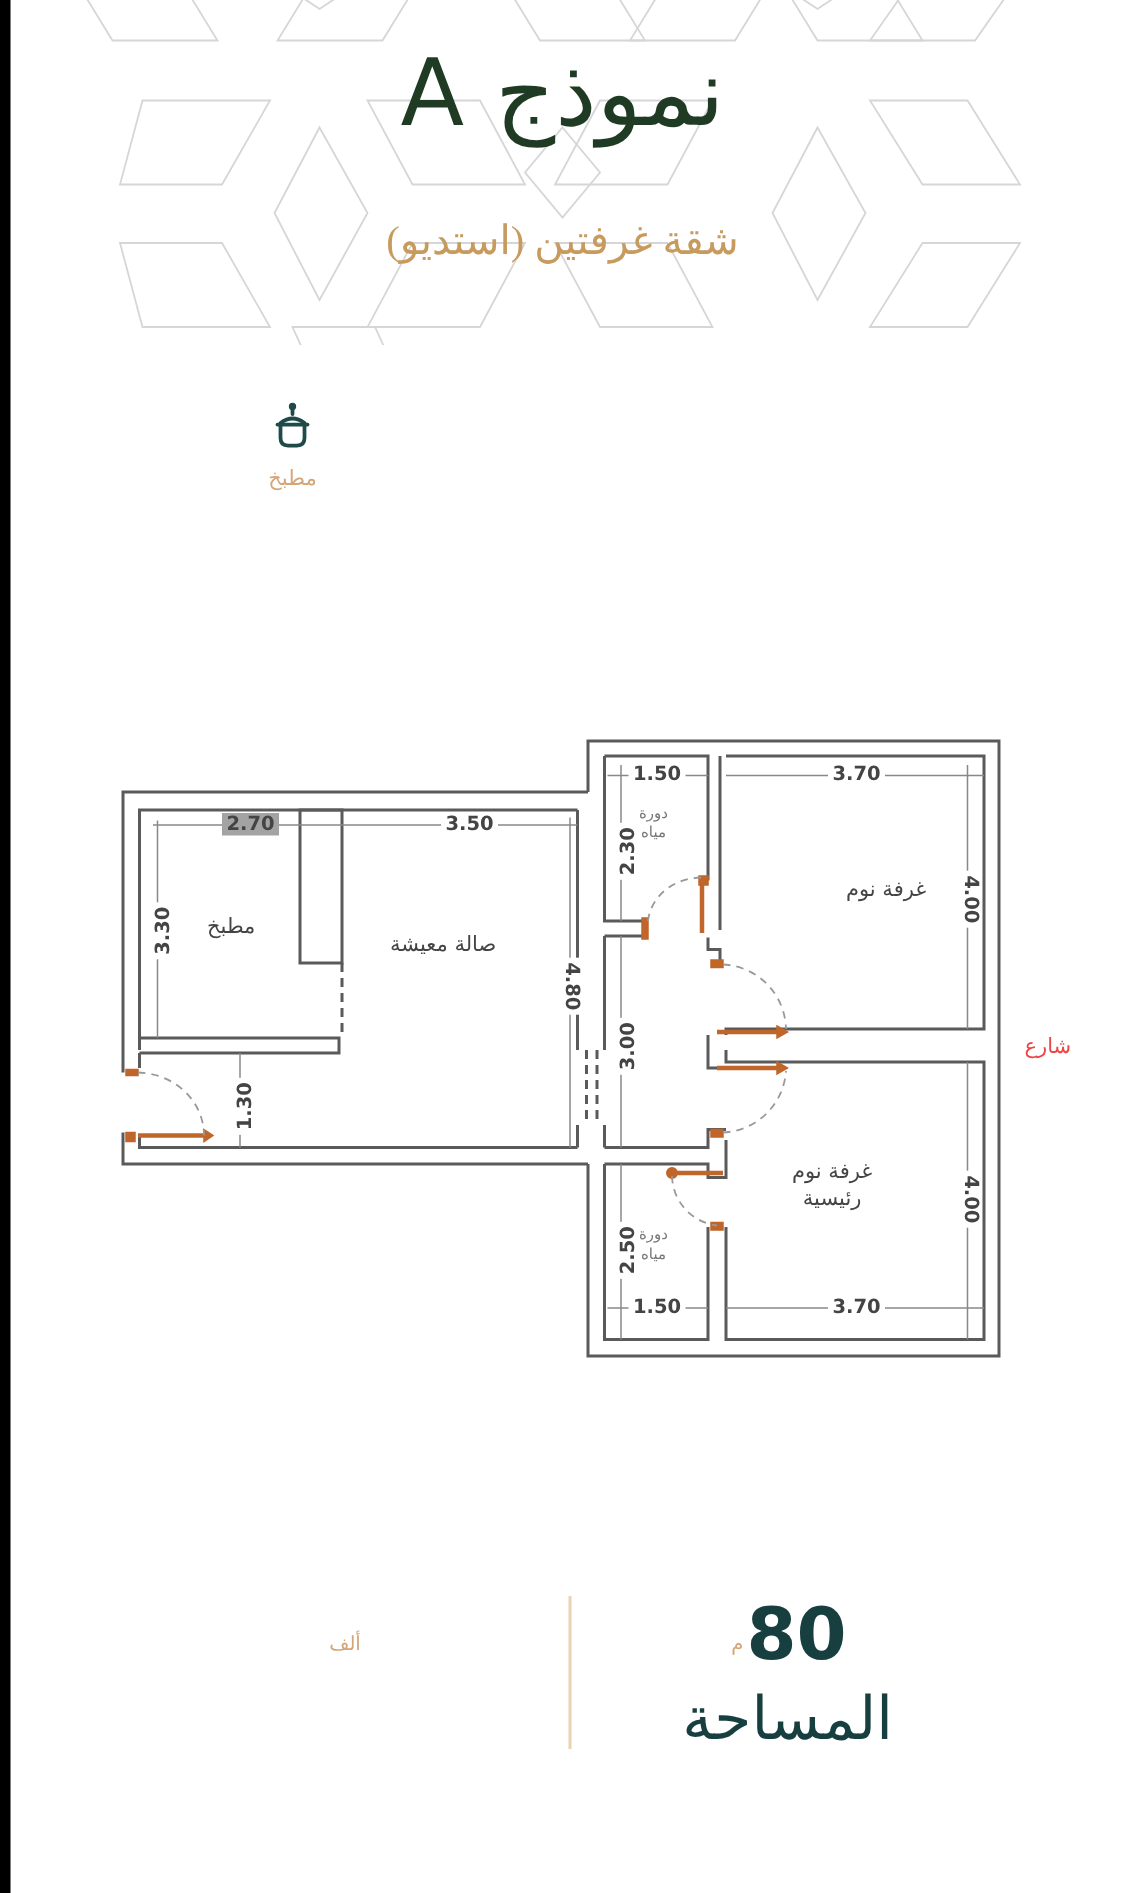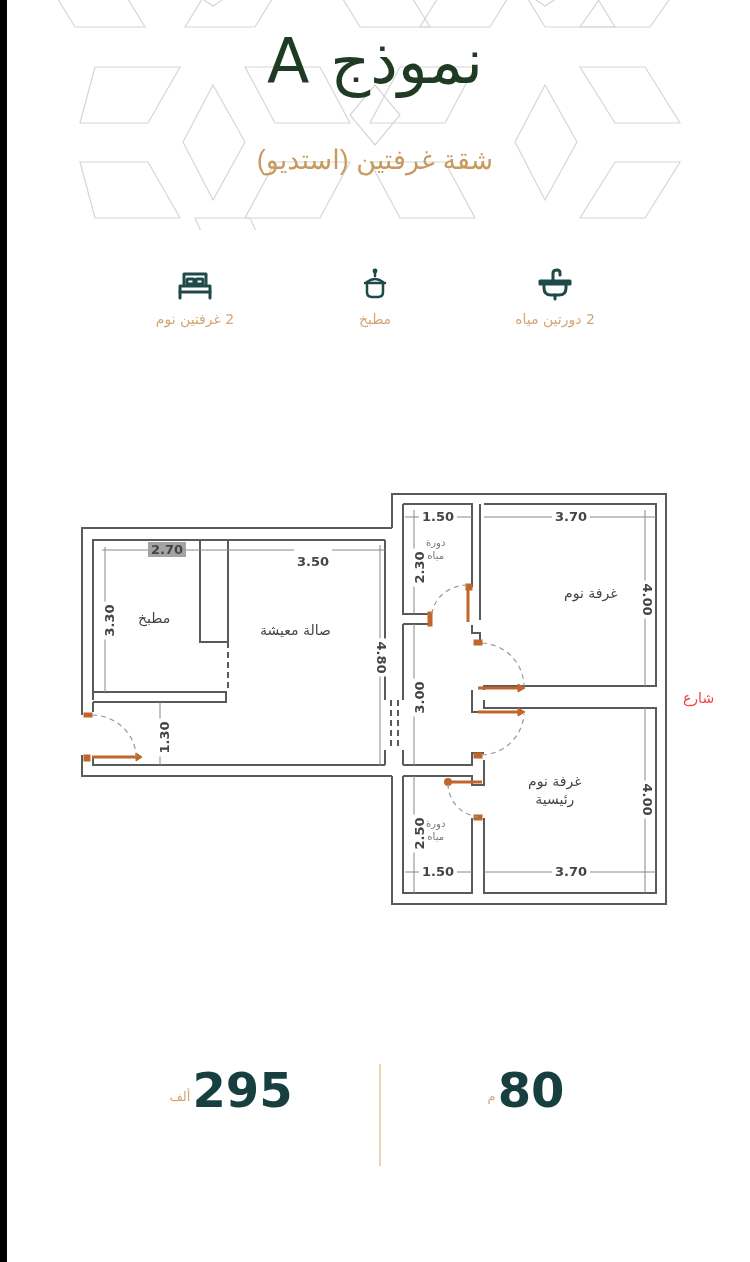--- a/index.html
+++ b/index.html
@@ -3,21 +3,21 @@
   <meta charset="utf-8">
   <style>
     * { box-sizing: border-box; margin: 0; padding: 0; }
     html, body { width: 750px; height: 1262px; background: #ffffff; overflow: hidden; }
     body { position: relative; font-family: "DejaVu Sans", sans-serif; }
     .left-strip { position: absolute; left: 0; top: 0; width: 7px; height: 1262px; background: #000; }
     .pattern { position: absolute; left: 0; top: 0; width: 750px; height: 230px; }
     .title-wrap { position: absolute; left: 0; top: 22px; width: 750px; text-align: center; direction: rtl; }
     .title { display: inline-block; font-family: "DejaVu Sans", sans-serif; font-weight: normal; font-size: 62px; color: #1f3b24; letter-spacing: 1px; line-height: 80px; }
     .subtitle-wrap { position: absolute; left: 0; top: 140px; width: 750px; text-align: center; direction: rtl; }
-    .subtitle { display: inline-block; font-size: 27px; color: #c79a5e; font-family: Liberation Sans, sans-serif; line-height: 40px; }
+    .subtitle { display: inline-block; font-size: 27px; color: #c79a5e; font-family: Liberation Serif, serif; line-height: 40px; }
     .features { position: absolute; left: 140px; top: 268px; width: 470px; height: 70px; display: flex; flex-direction: row-reverse; justify-content: space-between; direction: rtl; }
     .feature { width: 110px; display: flex; flex-direction: column; align-items: center; }
     .feature svg { width: 38px; height: 34px; display: block; }
     .feature-label { margin-top: 8px; font-size: 14px; color: #d4a577; white-space: nowrap; line-height: 18px; }
     .plan { position: absolute; left: 70px; top: 480px; width: 680px; height: 440px; }
     .street { position: absolute; left: 683px; top: 690px; font-size: 14px; color: #ef4444; direction: rtl; }
     .stats { position: absolute; left: 0; top: 1062px; width: 750px; height: 110px; }
     .stat { position: absolute; top: 0; width: 260px; text-align: center; direction: rtl; }
     .stat-area { left: 395px; }
     .stat-price { left: 100px; }
@@ -65,52 +65,29 @@
 <div class="title-wrap">
   <h1 class="title">نموذج A</h1>
 </div>
 <div class="subtitle-wrap">
   <div class="subtitle">شقة غرفتين (استديو)</div>
 </div>
 
 <div class="features">
   <div class="feature">
     <svg viewBox="0 0 38 34">
-      <g fill="none" stroke="#1f4a4a" stroke-width="3" stroke-linejoin="round" stroke-linecap="round">
-        <path d="M8 16 V6 H30 V16"></path>
-        <rect x="11" y="11" width="7" height="5" rx="1"></rect>
-        <rect x="20" y="11" width="7" height="5" rx="1"></rect>
-        <path d="M4 30 V18 H34 V30"></path>
-        <path d="M4 24 H34"></path>
-      </g>
-    </svg>
-    <div class="feature-label">2 غرفتين نوم</div>
-  </div>
-  <div class="feature">
-    <svg viewBox="0 0 38 34">
       <g fill="none" stroke="#1f4a4a" stroke-width="2.5" stroke-linejoin="round" stroke-linecap="round">
         <path d="M19 2 V8"></path>
         <circle cx="19" cy="3" r="1.2" fill="#1f4a4a"></circle>
         <path d="M11 14 Q19 8 27 14"></path>
         <path d="M9 15 H29"></path>
         <path d="M11 15 V24 Q11 29 16 29 H22 Q27 29 27 24 V15"></path>
       </g>
     </svg>
     <div class="feature-label">مطبخ</div>
-  </div>
-  <div class="feature">
-    <svg viewBox="0 0 38 34">
-      <g fill="none" stroke="#1f4a4a" stroke-width="3" stroke-linejoin="round" stroke-linecap="round">
-        <path d="M17 12 V5 Q17 2 21 2 Q24 2 24 5 V7"></path>
-        <path d="M4 13 H34 V16 H4 Z"></path>
-        <path d="M8 16 V20 Q8 27 15 27 H23 Q30 27 30 20 V16"></path>
-        <path d="M19 27 V31"></path>
-      </g>
-    </svg>
-    <div class="feature-label">2 دورتين مياه</div>
   </div>
 </div>
 
 <div class="plan">
   <svg width="680" height="440" viewBox="70 480 680 440">
     <g fill="none" stroke="#5a5a5a" stroke-width="2">
 
       <polyline points="392,528 392,494 666,494 666,904 392,904 392,776"></polyline>
 
       <polyline points="392,528 82,528 82,715"></polyline>
@@ -187,21 +164,21 @@
       <line x1="414" y1="624" x2="414" y2="765"></line>
       <line x1="414" y1="776" x2="414" y2="893"></line>
       <line x1="405" y1="872" x2="472" y2="872"></line>
       <line x1="484" y1="872" x2="656" y2="872"></line>
       <line x1="645" y1="708" x2="645" y2="893"></line>
     </g>
   </svg>
 
   
   <div style="position:absolute;left:78px;top:62px;font-size:13px;font-weight:bold;color:#444;background:#a3a3a3;padding:0 3px;">2.70</div>
-  <div style="position:absolute;left:224px;top:62px;font-size:13px;font-weight:bold;color:#444;background:#fff;padding:12px 3px;">3.50</div>
+  <div style="position:absolute;left:224px;top:62px;font-size:13px;font-weight:bold;color:#444;background:#fff;padding:0 3px;">3.50</div>
   <div style="position:absolute;left:20px;top:133px;font-size:13px;font-weight:bold;color:#444;background:#fff;transform:rotate(-90deg);padding:0 3px;">3.30</div>
   <div style="position:absolute;left:292px;top:170px;font-size:13px;font-weight:bold;color:#444;background:#fff;transform:rotate(90deg);padding:0 3px;">4.80</div>
   <div style="position:absolute;left:75px;top:250px;font-size:13px;font-weight:bold;color:#444;background:#fff;transform:rotate(-90deg);padding:0 3px;">1.30</div>
   <div style="position:absolute;left:349px;top:29px;font-size:13px;font-weight:bold;color:#444;background:#fff;padding:0 3px;">1.50</div>
   <div style="position:absolute;left:330px;top:80px;font-size:13px;font-weight:bold;color:#444;background:#fff;transform:rotate(-90deg);padding:0 3px;">2.30</div>
   <div style="position:absolute;left:482px;top:29px;font-size:13px;font-weight:bold;color:#444;background:#fff;padding:0 3px;">3.70</div>
   <div style="position:absolute;left:558px;top:112px;font-size:13px;font-weight:bold;color:#444;background:#fff;transform:rotate(90deg);padding:0 3px;">4.00</div>
   <div style="position:absolute;left:330px;top:210px;font-size:13px;font-weight:bold;color:#444;background:#fff;transform:rotate(-90deg);padding:0 3px;">3.00</div>
   <div style="position:absolute;left:330px;top:346px;font-size:13px;font-weight:bold;color:#444;background:#fff;transform:rotate(-90deg);padding:0 3px;">2.50</div>
   <div style="position:absolute;left:349px;top:384px;font-size:13px;font-weight:bold;color:#444;background:#fff;padding:0 3px;">1.50</div>
@@ -228,20 +205,20 @@
 
 <div class="street">شارع</div>
 
 <div class="divider"></div>
 <div class="stats">
   <div class="stat stat-area">
     <div class="stat-value-row">
       <span class="stat-value">80</span>
       <span class="stat-unit">م</span>
     </div>
+    <div class="stat-label">المساحة</div>
   </div>
   <div class="stat stat-price">
     <div class="stat-value-row">
-      <span class="stat-value">295</span>
       <span class="stat-unit">ألف</span>
     </div>
   </div>
 </div>
 
 </body></html>

